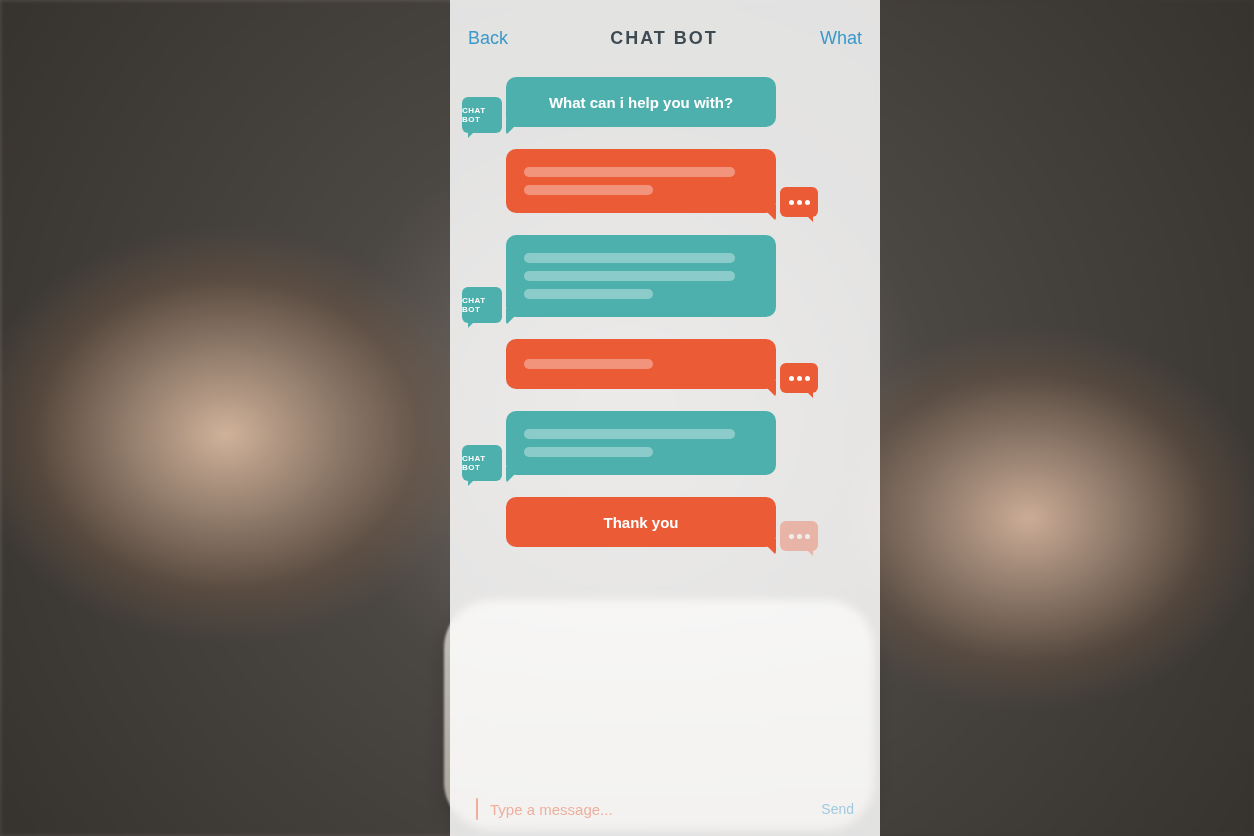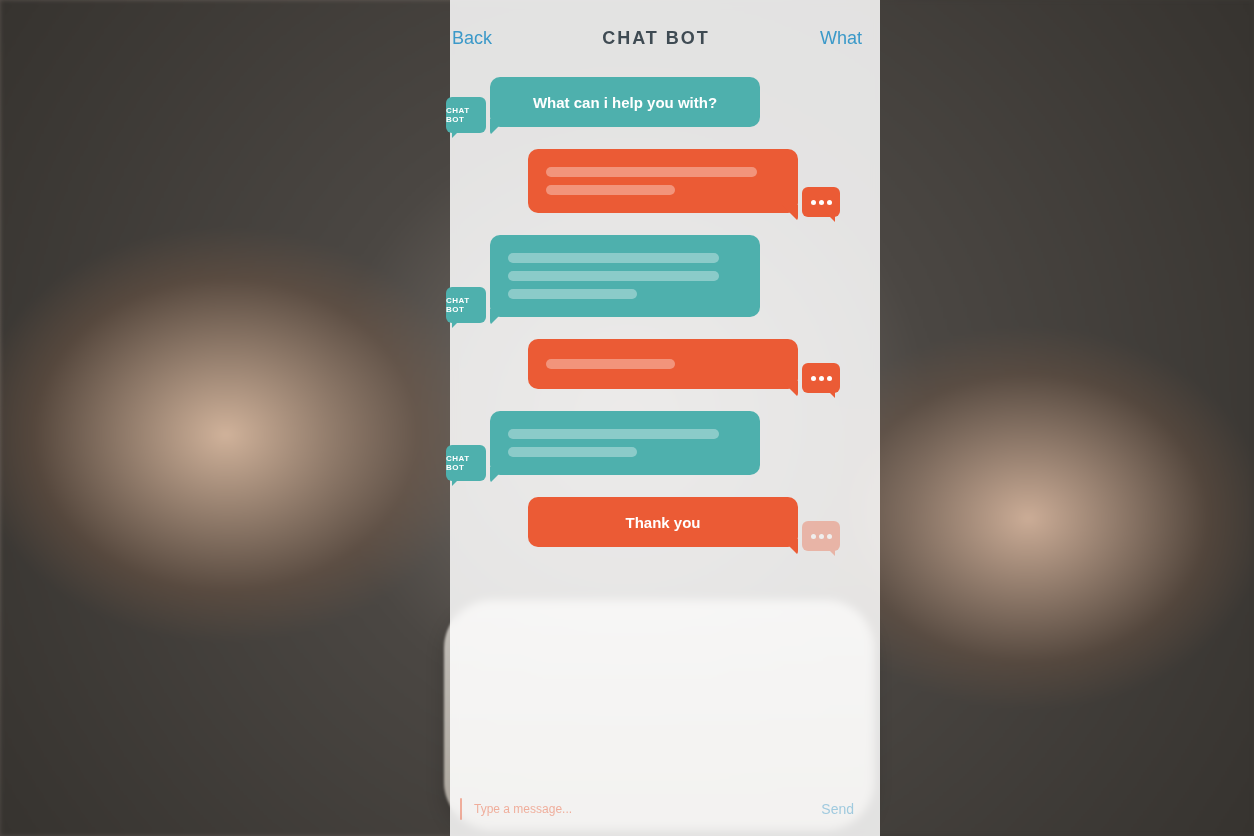--- a/index.html
+++ b/index.html
@@ -32,21 +32,21 @@
 
   
   .chat-panel {
     position: absolute;
     left: 450px; top: 0;
     width: 430px; height: 836px;
     background: rgba(255,255,255,0.85);
     backdrop-filter: blur(4px);
     display: flex;
     flex-direction: column;
-    padding: 28px 18px 16px 2px;
+    padding: 28px 18px 16px 18px;
   }
 
   .chat-header {
     display: flex;
     justify-content: space-between;
     align-items: center;
     color: #3b99c9;
     margin-bottom: 28px;
   }
   .chat-header .title {
@@ -67,21 +67,21 @@
     flex-direction: column;
     gap: 22px;
     padding: 0 26px 0 38px;
   }
 
   .msg-row {
     position: relative;
     display: flex;
   }
   .msg-row.bot { justify-content: flex-start; }
-  .msg-row.user { justify-content: center; }
+  .msg-row.user { justify-content: flex-start; }
 
   .bubble {
     border-radius: 10px;
     color: #fff;
     font-size: 15px;
     font-weight: 600;
     display: flex;
     flex-direction: column;
     justify-content: center;
     padding: 14px 18px;
@@ -170,21 +170,21 @@
     gap:12px;
     padding: 12px 8px 0 8px;
     opacity: 0.45;
   }
   .input-bar .divider {
     width:2px; height:22px; background:#eb5b35; border-radius:2px;
   }
   .input-bar .placeholder {
     flex:1;
     color:#eb5b35;
-    font-size:12px;
+    font-size:15px;
   }
   .input-bar .send {
     color:#3b99c9;
     font-size:14px;
     cursor:pointer;
   }
 
   .text-center { text-align:center; }
 </style>
 </head>

